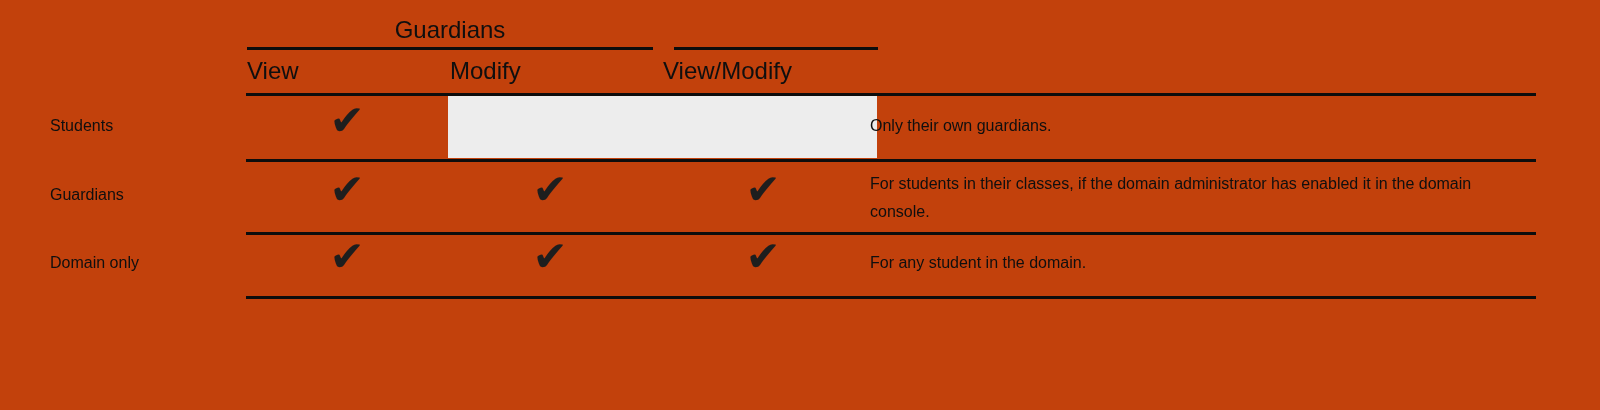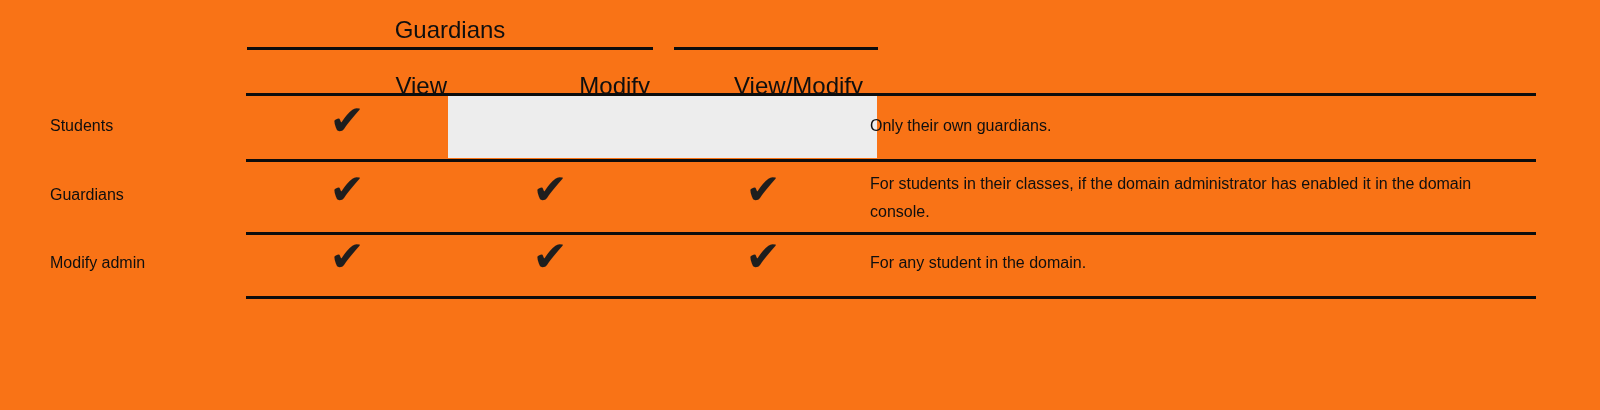--- a/index.html
+++ b/index.html
@@ -1,42 +1,42 @@
 <!DOCTYPE html>
 <html><head>
 <meta charset="utf-8">
 <style>
   html, body { margin: 0; padding: 0; background: #ffffff; }
   .screen {
     position: relative;
     width: 1600px;
     height: 410px;
-    background: #f97316;
+    background: #c2410c;
     font-family: "Liberation Sans", sans-serif;
     color: #0f0f0f;
     overflow: hidden;
   }
   .hline {
     position: absolute;
     height: 3px;
     background: #0d0d0d;
   }
   .group-label {
     position: absolute;
     top: 16px;
     font-size: 24px;
     line-height: 28px;
     text-align: center;
   }
   .sub-label {
     position: absolute;
-    top: 72px;
+    top: 57px;
     font-size: 24px;
     line-height: 28px;
-    text-align: right;
+    text-align: left;
   }
   .row-label {
     position: absolute;
     left: 50px;
     font-size: 16px;
     line-height: 28px;
     white-space: nowrap;
   }
   .check {
     position: absolute;
@@ -95,20 +95,20 @@
   <div class="row-label" style="top:112px;">Students</div>
   <div class="check" style="left:247px; top:100px;">✔</div>
   <div class="note" style="top:112px;">Only their own guardians.</div>
 
   <div class="row-label" style="top:181px;">Guardians</div>
   <div class="check" style="left:247px; top:169px;">✔</div>
   <div class="check" style="left:450px; top:169px;">✔</div>
   <div class="check" style="left:663px; top:169px;">✔</div>
   <div class="note" style="top:170px;">For students in their classes, if the domain administrator has enabled it in the domain console.</div>
 
-  <div class="row-label" style="top:249px;">Modify admin</div>
+  <div class="row-label" style="top:249px;">Domain only</div>
   <div class="check" style="left:247px; top:236px;">✔</div>
   <div class="check" style="left:450px; top:236px;">✔</div>
   <div class="check" style="left:663px; top:236px;">✔</div>
   <div class="note" style="top:249px;">For any student in the domain.</div>
 
 
 </div>
 
 </body></html>

